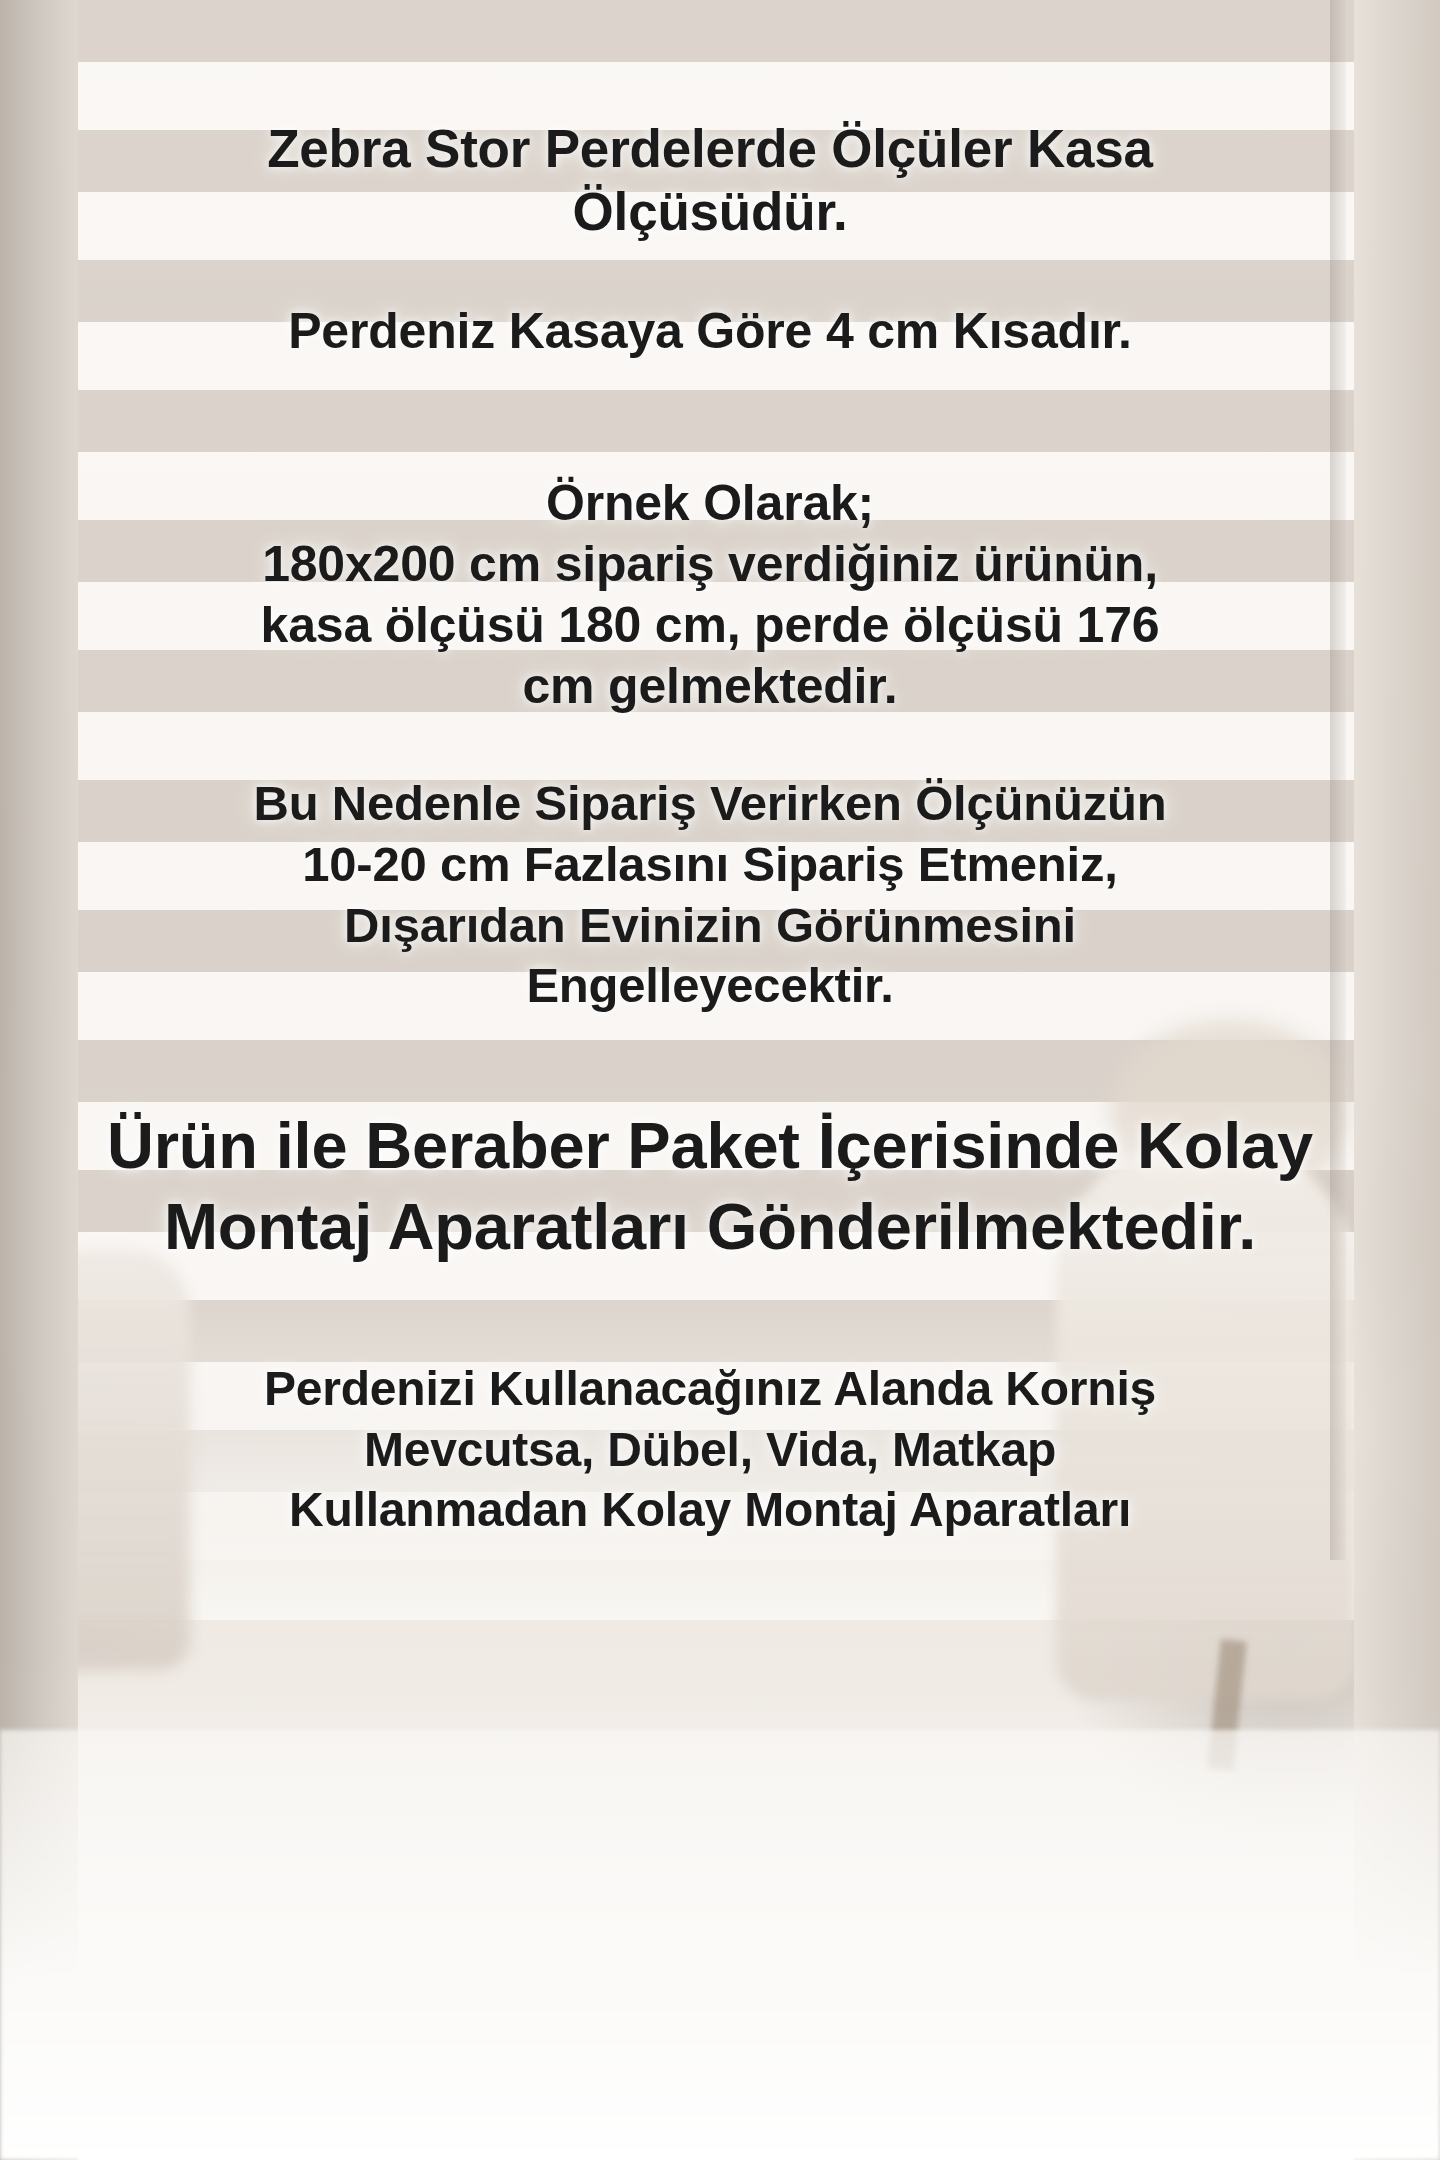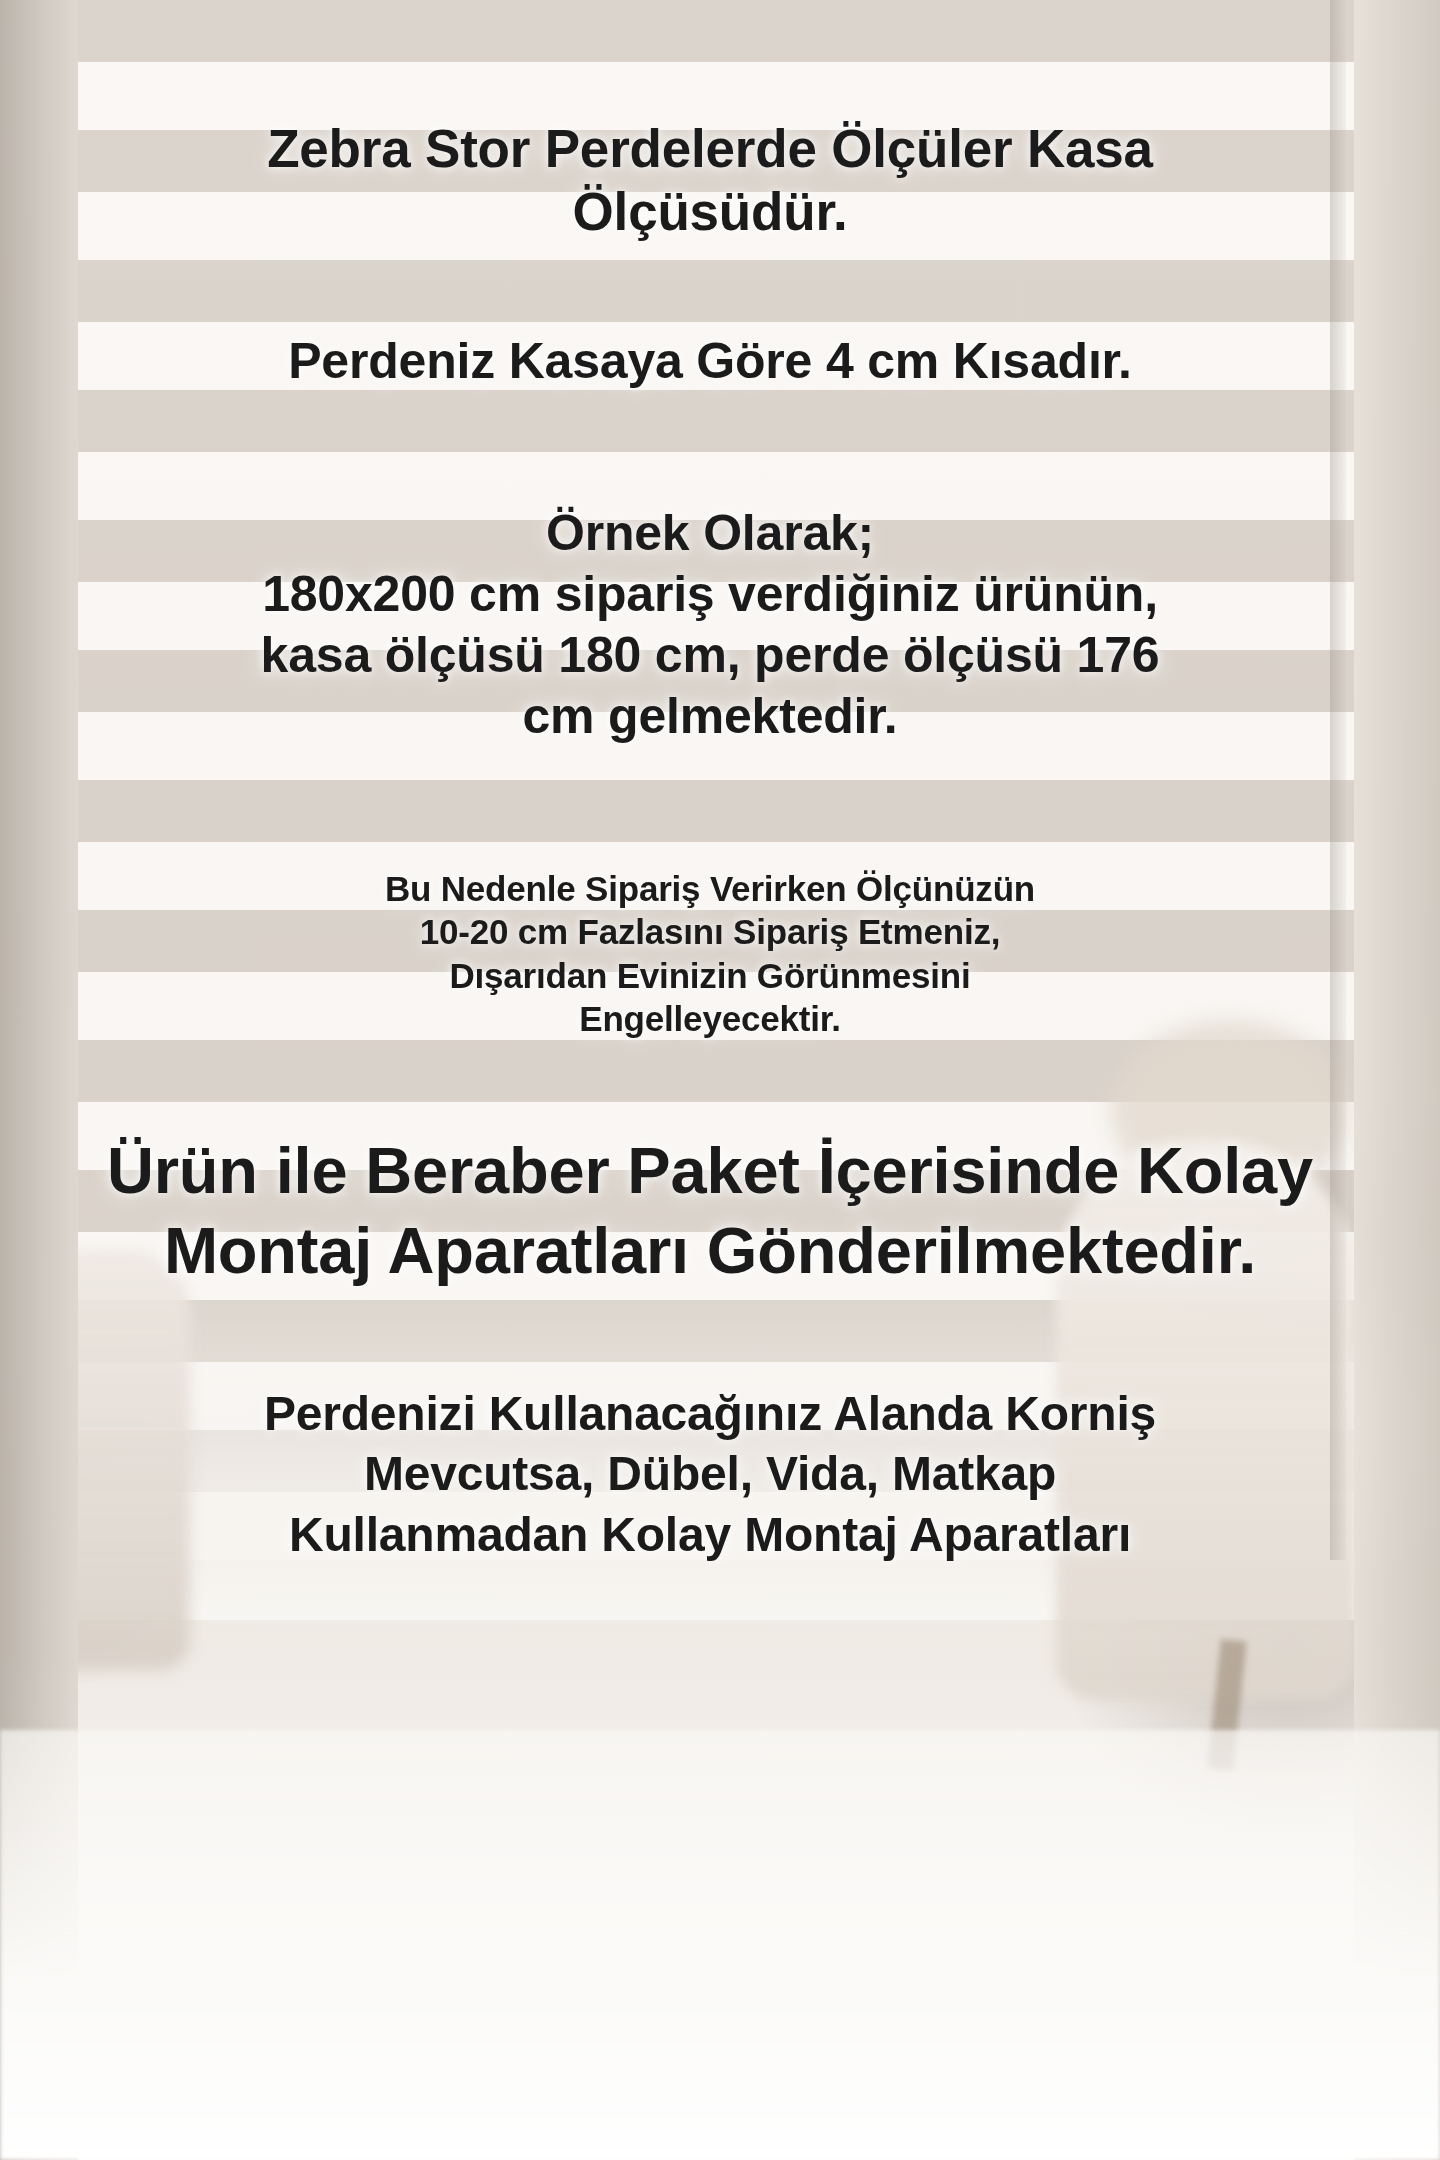--- a/index.html
+++ b/index.html
@@ -139,23 +139,23 @@
     text-align: center;
     color: #1b1b1b;
     font-weight: 700;
     letter-spacing: -0.2px;
     text-shadow:
       0 0 10px rgba(255,255,255,0.85),
       0 0 22px rgba(255,255,255,0.7);
   }
 
   .b1 { font-size: 53px; line-height: 1.18; }
-  .b2 { font-size: 50px; line-height: 1.2; margin-top: 88px; }
+  .b2 { font-size: 50px; line-height: 1.2; margin-top: 58px; }
   .b3 { font-size: 50px; line-height: 1.22; margin-top: 112px; }
-  .b4 { font-size: 35px; line-height: 1.24; margin-top: 120px; }
+  .b4 { font-size: 49px; line-height: 1.24; margin-top: 56px; }
   .b5 { font-size: 65px; line-height: 1.24; margin-top: 90px; }
   .b6 { font-size: 48px; line-height: 1.26; margin-top: 92px; }
 
   .block .line { display: block; }
 </style>
 </head>
 <body>
 
 <div class="poster">
 

